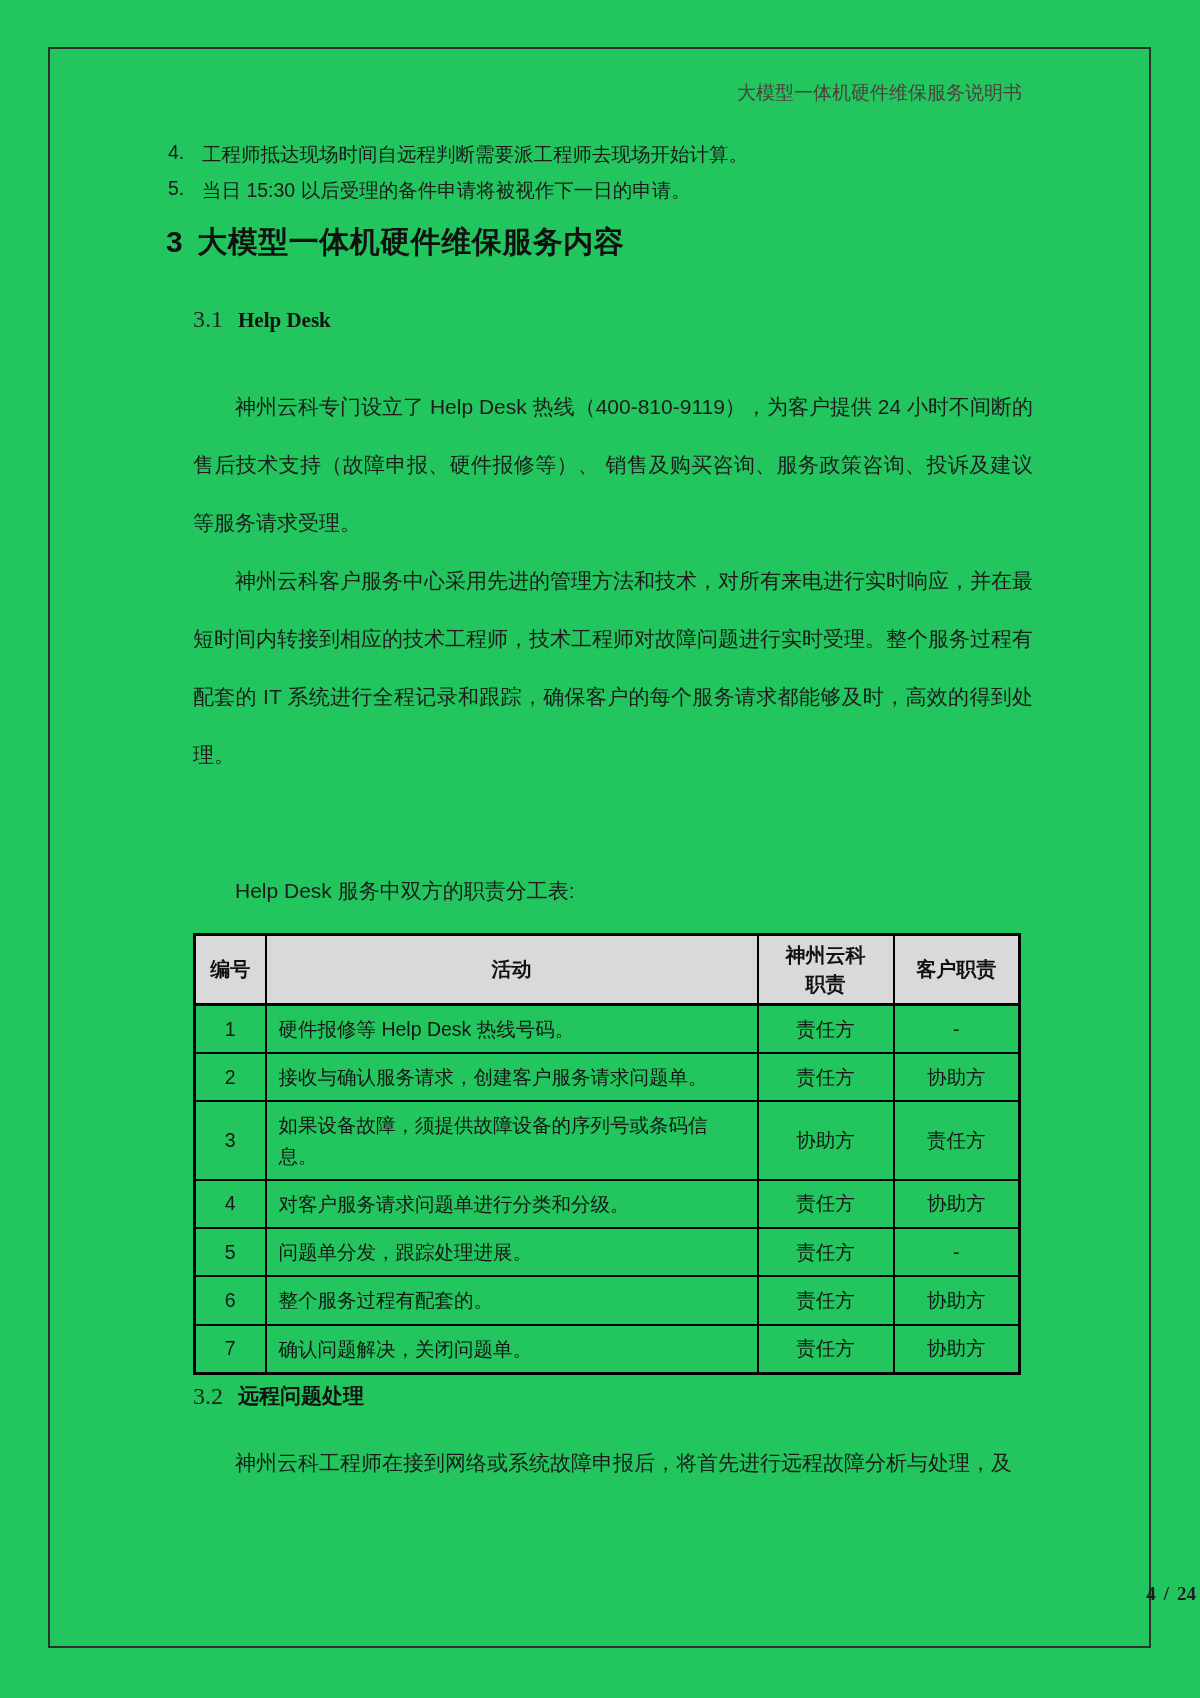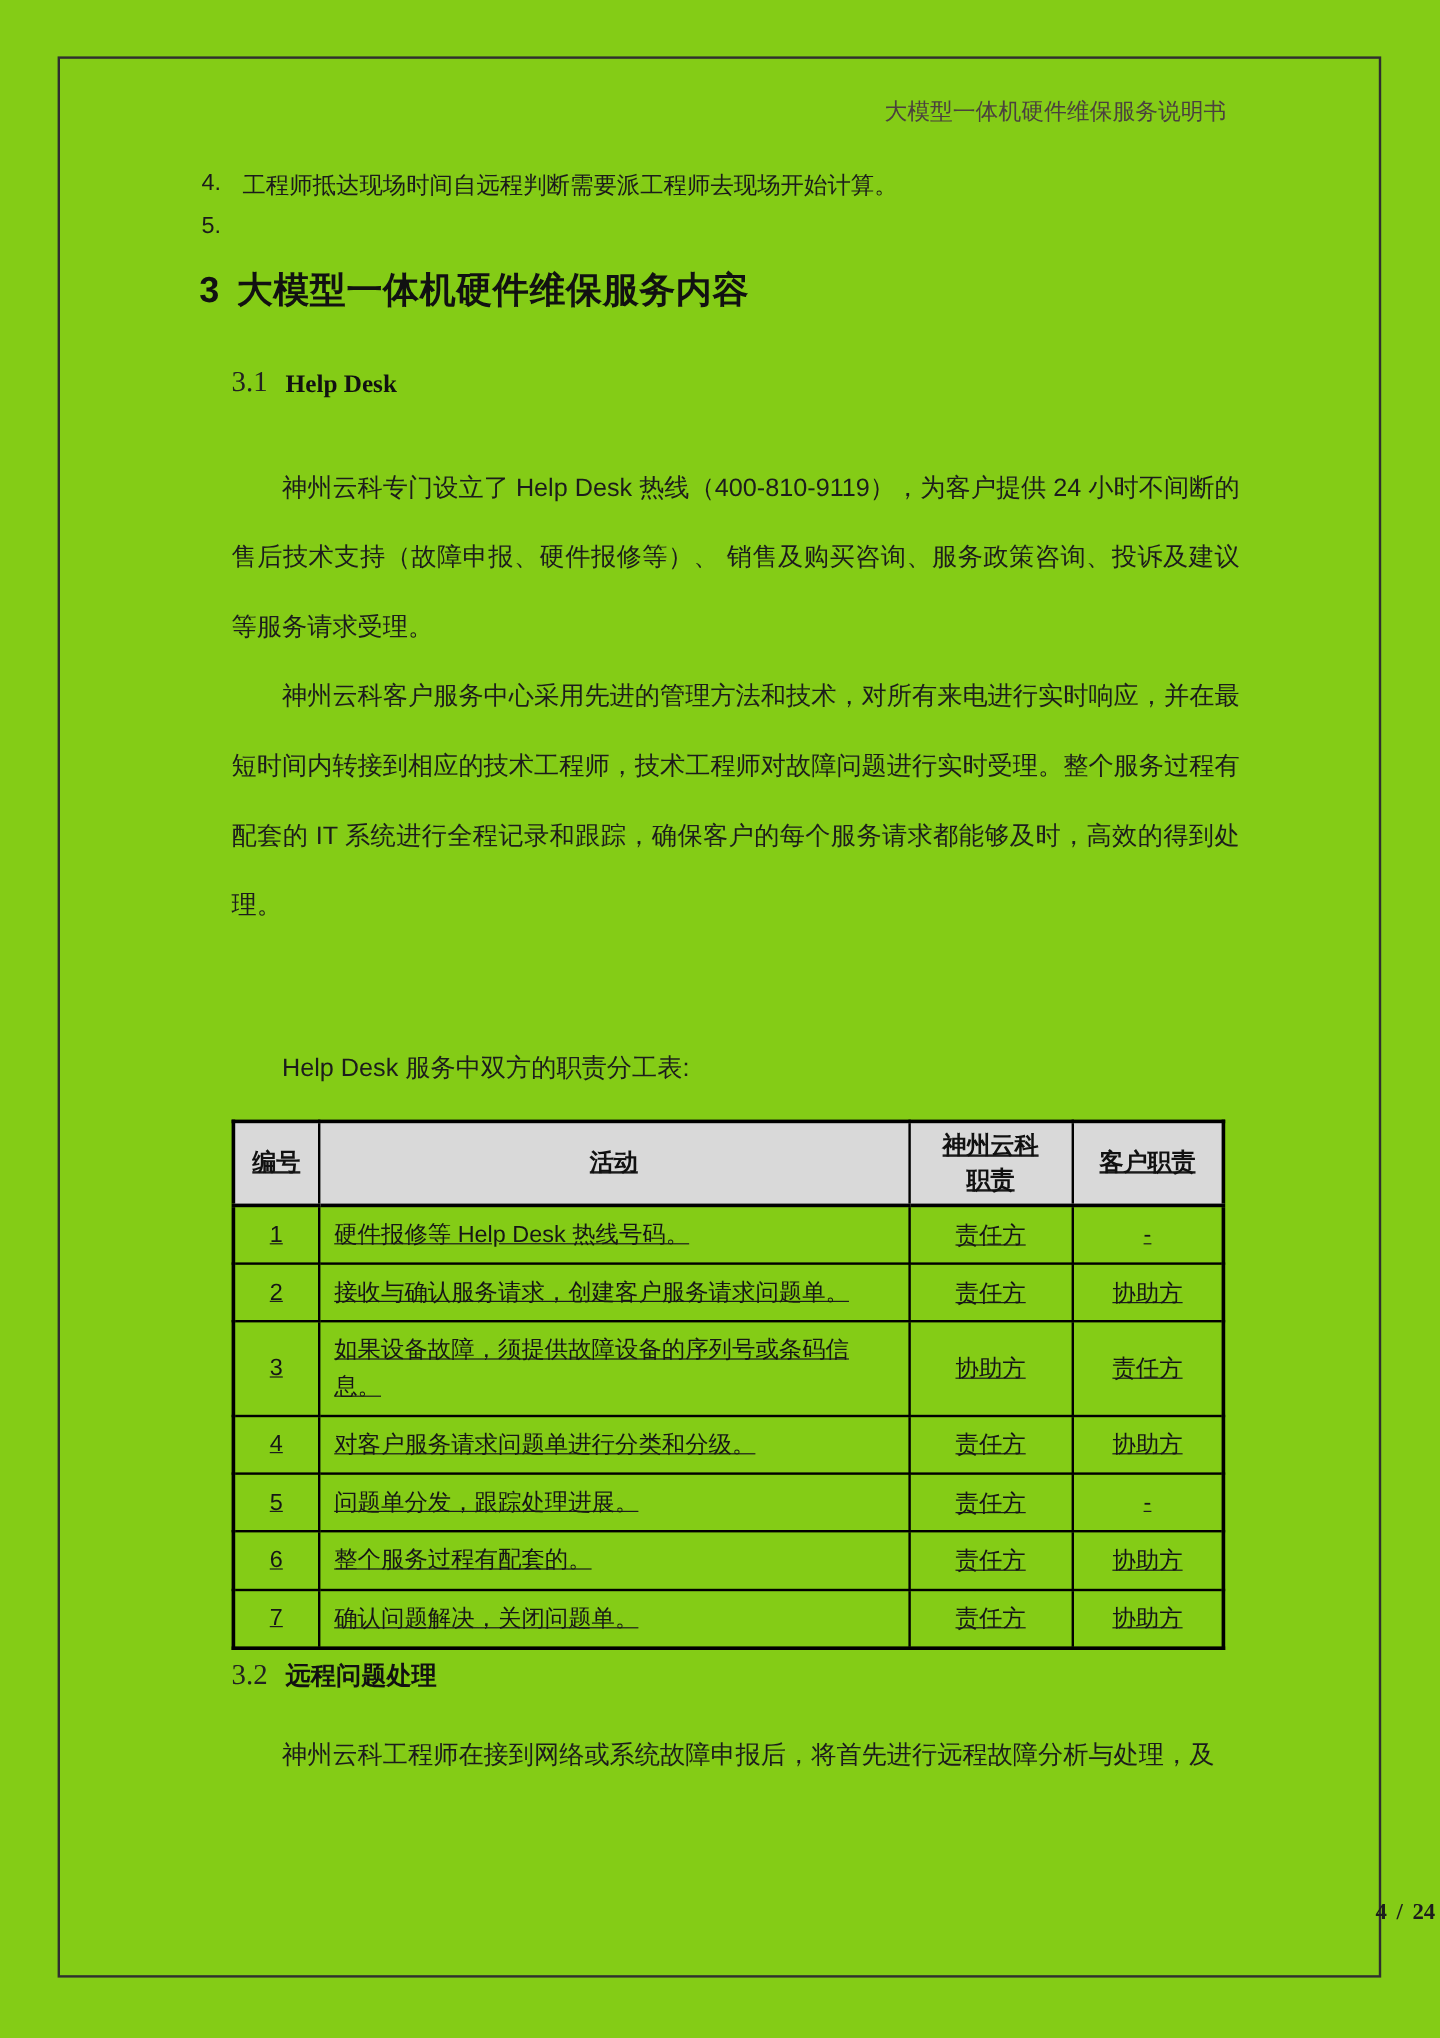--- a/index.html
+++ b/index.html
@@ -1,18 +1,18 @@
 <!DOCTYPE html>
 <html><head>
 <meta charset="utf-8">
 <style>
   * { margin:0; padding:0; box-sizing:border-box; }
   html,body { background:#ffffff; }
   .page {
-    position:relative; width:1200px; height:1698px; background:#84cc16;
+    position:relative; width:1200px; height:1698px; background:#22c55e;
     font-family:"Liberation Sans","DejaVu Sans",sans-serif; color:#1c1c1c;
     overflow:hidden;
   }
   .border-box {
     position:absolute; left:48px; top:47px; width:1103px; height:1601px;
     border:2px solid #2f2f2f; pointer-events:none;
   }
   .doc-header {
     position:absolute; top:80px; right:178px;
     font-family:"Liberation Serif","DejaVu Serif",serif;
@@ -35,21 +35,21 @@
 
   .para {
     position:absolute; left:180px; width:840px;
     font-size:21px; line-height:58px; text-align:justify; text-indent:42px; color:#1c1c1c;margin-left:13px;
   }
   .p1 { top:378px; }
   .p2 { top:552px; }
   .p-intro { top:862px; }
   .p3 { top:1434px; }
 
-  .table-wrap { position:absolute; left:193px; top:933px;text-decoration:underline; }
+  .table-wrap { position:absolute; left:193px; top:933px; }
   table.resp { border-collapse:collapse; width:825px; table-layout:fixed; border:3px solid #000; }
   table.resp th, table.resp td { border:2px solid #000; }
   table.resp thead th {
     background:#d9d9d9; font-size:20px; font-weight:bold; color:#111;
     height:70px; text-align:center; vertical-align:middle; border-bottom:3px solid #000;
     line-height:1.45;
   }
   table.resp td { font-size:19.5px; color:#161616; vertical-align:middle; height:44px; }
   td.c-num, td.c-role { text-align:center; }
   td.c-act { text-align:left; padding:8px 12px; line-height:1.55; }
@@ -68,20 +68,21 @@
   <div class="border-box"></div>
 
   <div class="doc-header">大模型一体机硬件维保服务说明书</div>
 
   <div class="list-item li-4">
     <span class="num">4.</span>
     <span class="txt">工程师抵达现场时间自远程判断需要派工程师去现场开始计算。</span>
   </div>
   <div class="list-item li-5">
     <span class="num">5.</span>
+    <span class="txt">当日 15:30 以后受理的备件申请将被视作下一日的申请。</span>
   </div>
 
   <div class="h-section">
     <span>3</span>
     <span>大模型一体机硬件维保服务内容</span>
   </div>
 
   <div class="h-sub h-31">
     <span class="snum">3.1</span>
     <span class="stitle">Help Desk</span>

